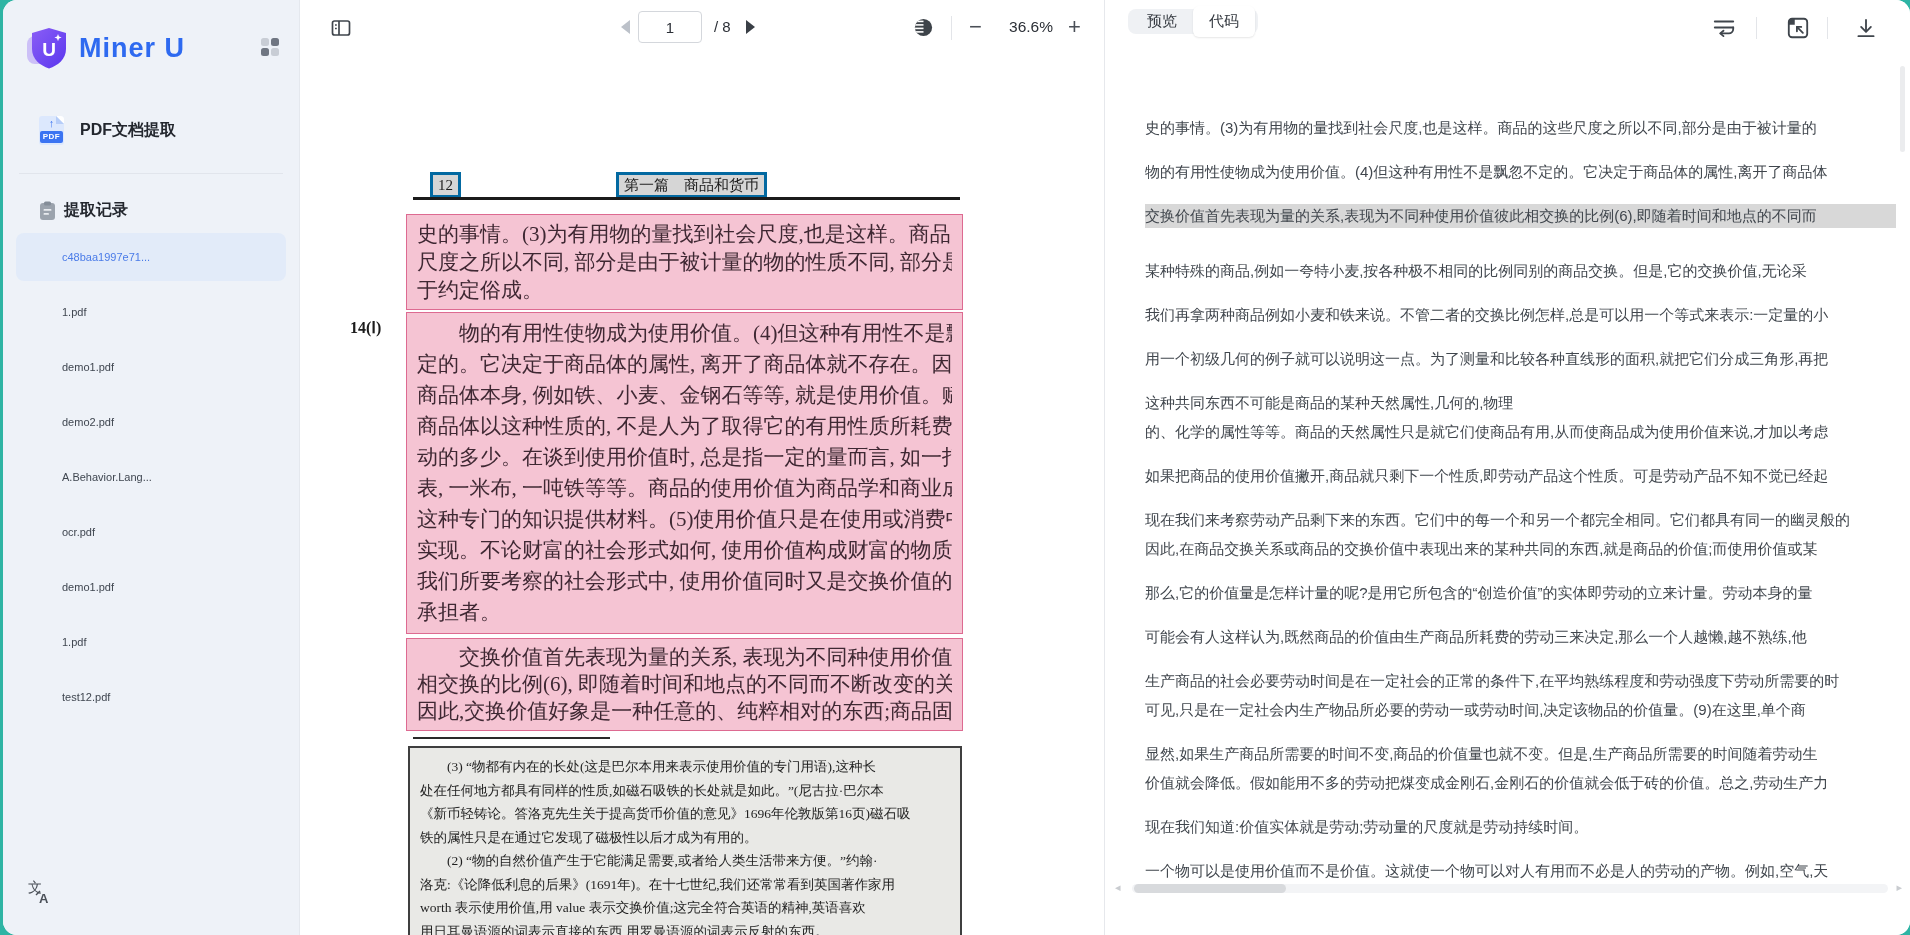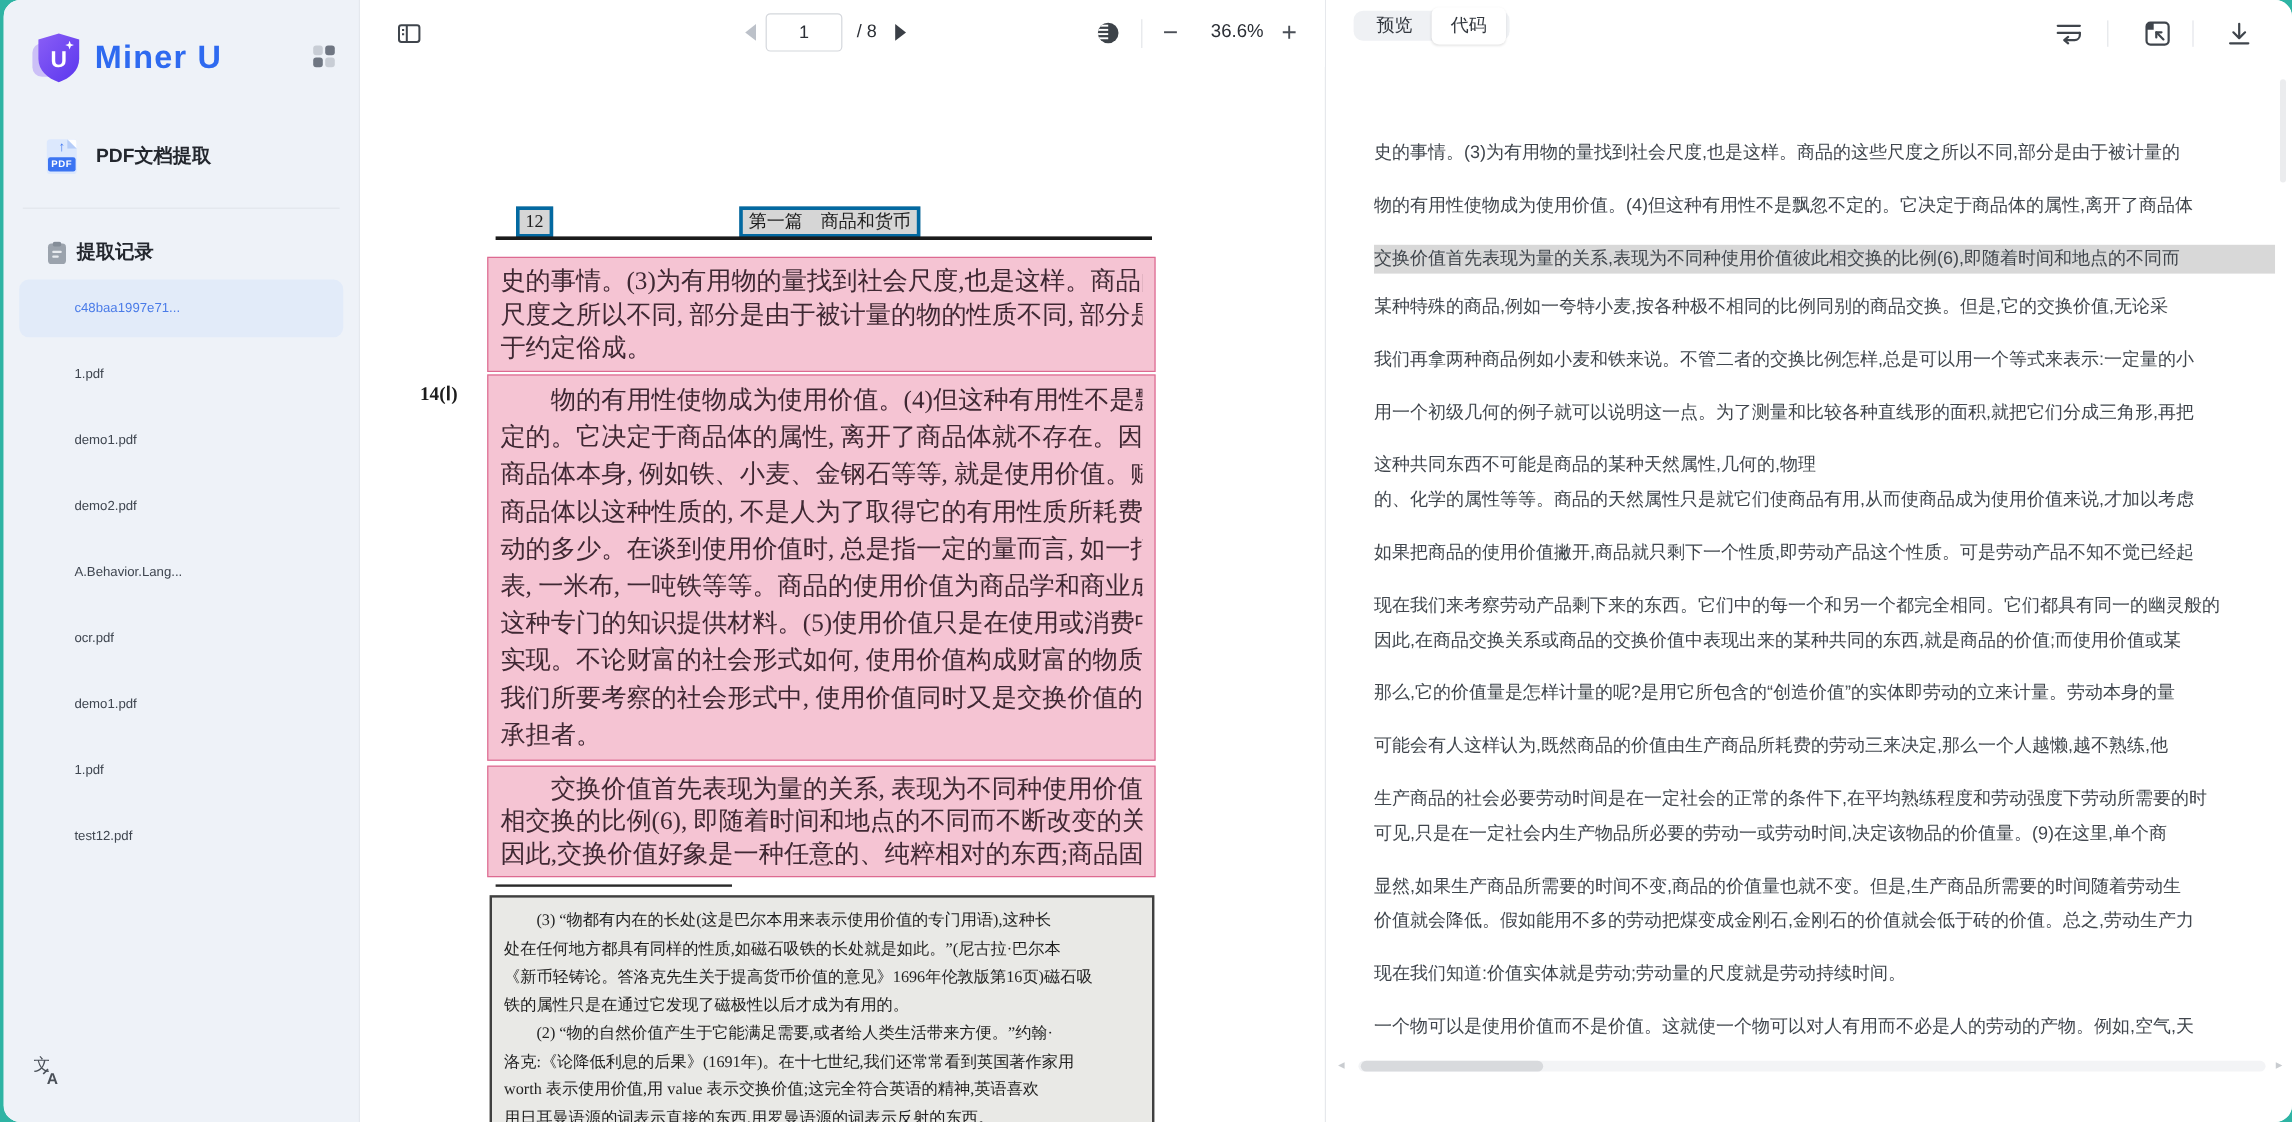--- a/index.html
+++ b/index.html
@@ -91,21 +91,21 @@
   .tab { padding:6px 16px; font-size:15px; color:#33383f; border-radius:6px; cursor:pointer; }
   .tab.active { background:#fff; box-shadow:0 1px 2px rgba(0,0,0,.10); }
   .ph-icon { position:absolute; top:15px; width:26px; height:26px; cursor:pointer; }
   .ph-divider { position:absolute; top:17px; width:1px; height:22px; background:#e3e5e9; }
 
   .preview-content { position:absolute; left:40px; right:14px; top:0; bottom:24px; overflow:hidden; }
   .pline { margin-top:20px; height:24px; line-height:24px; font-size:15px; color:#40464d;
            white-space:nowrap; overflow:hidden; }
   .pline:first-child { margin-top:116px; }
   .pline.wrap { margin-top:5px; }
-  .pline.gap-sm { margin-top:16px; }
+  .pline.gap-sm { margin-top:31px; }
   .pline.hl { background:#d8d8d8; }
 
   .hscroll-track { position:absolute; left:27px; right:22px; top:884px; height:9px;
                    border-radius:5px; background:#f3f4f6; cursor:pointer; }
   .hscroll-thumb { position:absolute; left:2px; top:0; width:152px; height:9px;
                    border-radius:5px; background:#d8dadd; cursor:grab; }
   .hs-chev { position:absolute; top:881px; font-size:11px; color:#c9ccd0; cursor:pointer; }
   .vscroll-hint { position:absolute; right:5px; top:66px; width:5px; height:86px;
                   border-radius:3px; background:#ebecee; cursor:grab; }
 

